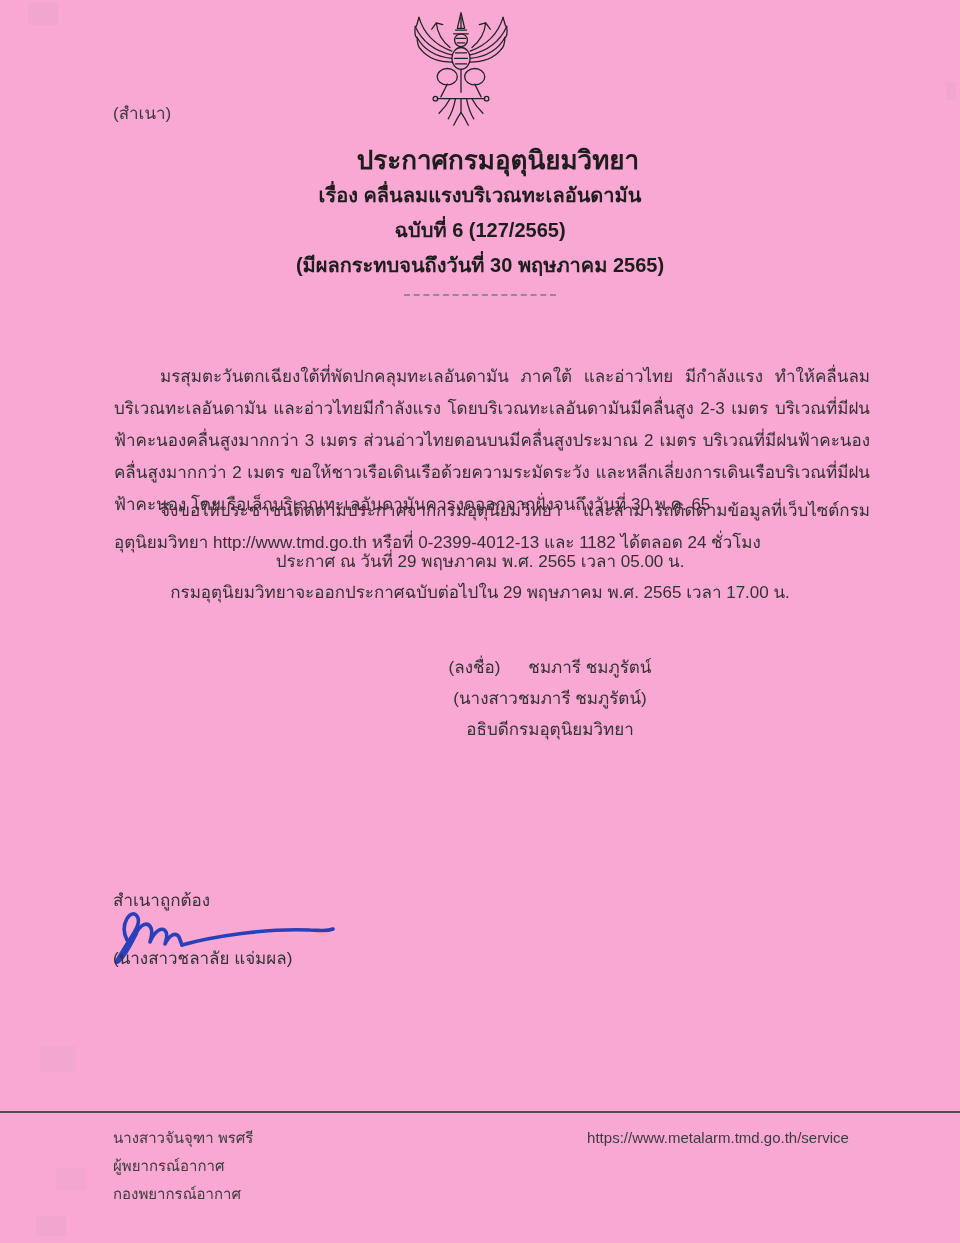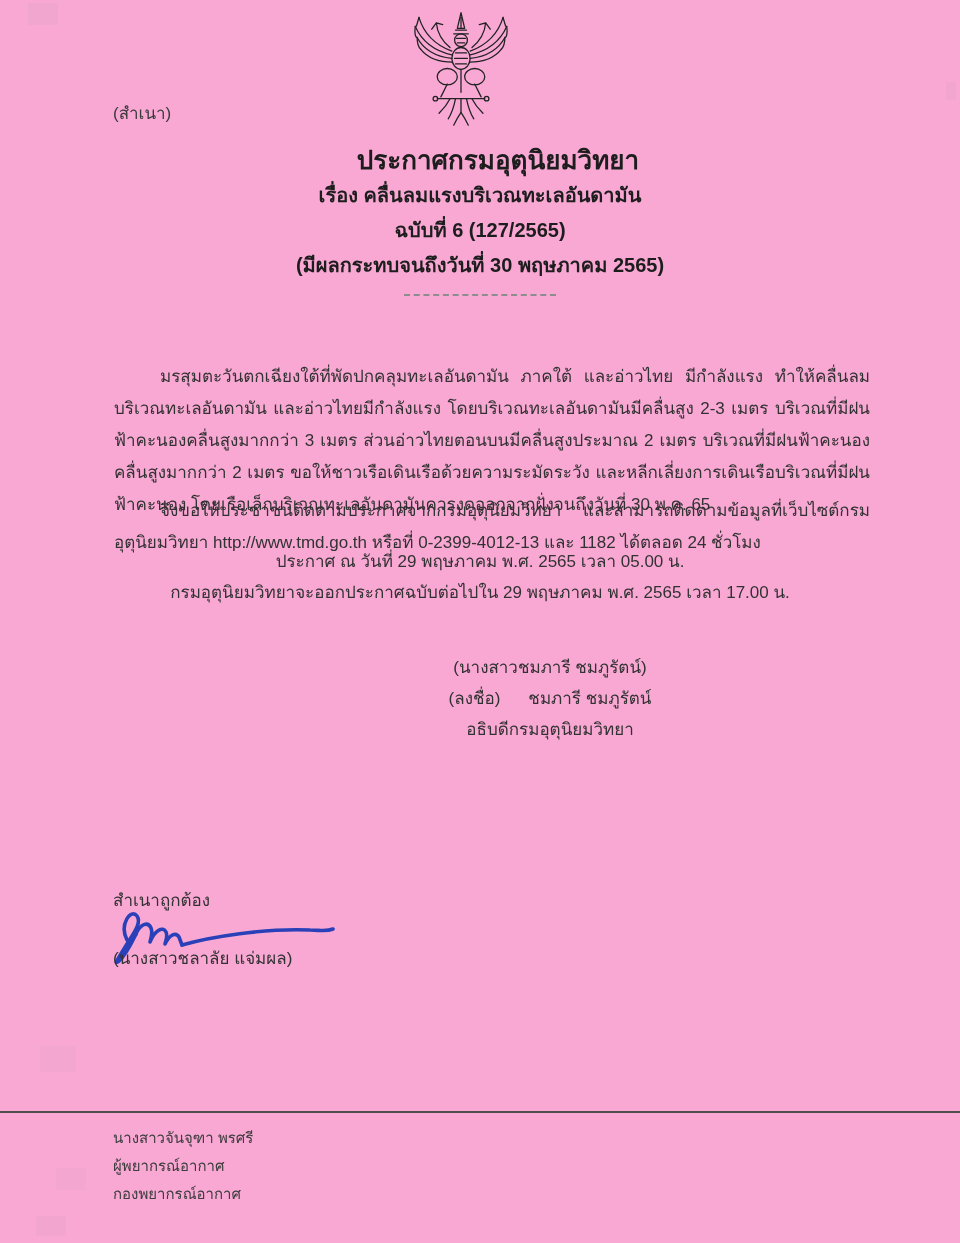--- a/index.html
+++ b/index.html
@@ -133,24 +133,24 @@
 
   <p class="body-par par1">มรสุมตะวันตกเฉียงใต้ที่พัดปกคลุมทะเลอันดามัน ภาคใต้ และอ่าวไทย มีกำลังแรง ทำให้คลื่นลมบริเวณทะเลอันดามัน และอ่าวไทยมีกำลังแรง โดยบริเวณทะเลอันดามันมีคลื่นสูง 2-3 เมตร บริเวณที่มีฝนฟ้าคะนองคลื่นสูงมากกว่า 3 เมตร ส่วนอ่าวไทยตอนบนมีคลื่นสูงประมาณ 2 เมตร บริเวณที่มีฝนฟ้าคะนองคลื่นสูงมากกว่า 2 เมตร  ขอให้ชาวเรือเดินเรือด้วยความระมัดระวัง และหลีกเลี่ยงการเดินเรือบริเวณที่มีฝนฟ้าคะนอง โดยเรือเล็กบริเวณทะเลอันดามันควรงดออกจากฝั่งจนถึงวันที่ 30 พ.ค. 65</p>
   <p class="body-par par2">จึงขอให้ประชาชนติดตามประกาศจากกรมอุตุนิยมวิทยา และสามารถติดตามข้อมูลที่เว็บไซต์กรมอุตุนิยมวิทยา http://www.tmd.go.th หรือที่ 0-2399-4012-13 และ 1182 ได้ตลอด 24 ชั่วโมง</p>
 
   <div class="announce">
     <div>ประกาศ ณ วันที่ 29 พฤษภาคม พ.ศ. 2565 เวลา 05.00 น.</div>
     <div>กรมอุตุนิยมวิทยาจะออกประกาศฉบับต่อไปใน 29 พฤษภาคม พ.ศ. 2565 เวลา 17.00 น.</div>
   </div>
 
   <div class="sign-block">
-    <div>(นางสาวชมภารี ชมภูรัตน์)</div>
     <div>
       <span class="sign-label">(ลงชื่อ)</span><span>ชมภารี ชมภูรัตน์</span>
     </div>
+    <div>(นางสาวชมภารี ชมภูรัตน์)</div>
     <div>อธิบดีกรมอุตุนิยมวิทยา</div>
   </div>
 
   <div class="certify">
     <div class="certify-label">สำเนาถูกต้อง</div>
     <div class="certify-sig">
       <svg viewBox="0 0 250 64" width="250" height="64">
         <g fill="none" stroke="#2940b8" stroke-width="3.6" stroke-linecap="round" stroke-linejoin="round">
           <path d="M22 36 C14 20 26 4 32 12 C37 19 28 30 22 40 C14 53 8 62 14 57 C21 51 27 38 31 30"></path>
           <path d="M31 30 C35 20 43 17 46 24 C48 29 46 34 45 38 C50 26 58 22 61 28 C63 32 61 36 60 40 C65 30 71 28 74 33 L77 41"></path>
@@ -163,15 +163,16 @@
 
   <div class="footer-rule"></div>
 
   <div class="footer-left">
     <div>นางสาวจันจุฑา  พรศรี</div>
     <div>ผู้พยากรณ์อากาศ</div>
     <div>กองพยากรณ์อากาศ</div>
   </div>
 
   <div class="footer-right">
+    <div>https://www.metalarm.tmd.go.th/service</div>
   </div>
 
 </div>
 
 </body></html>

